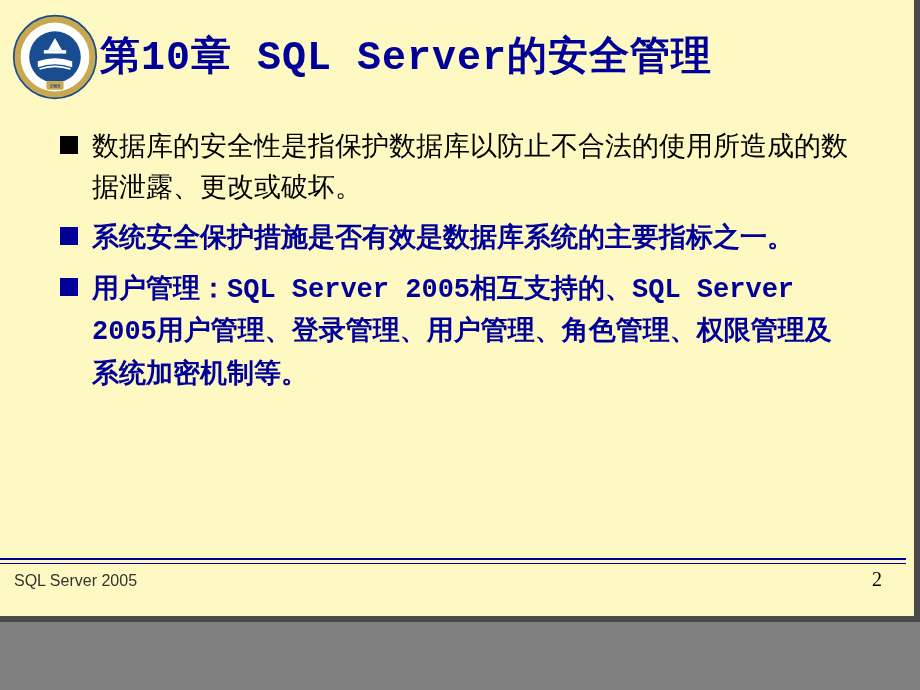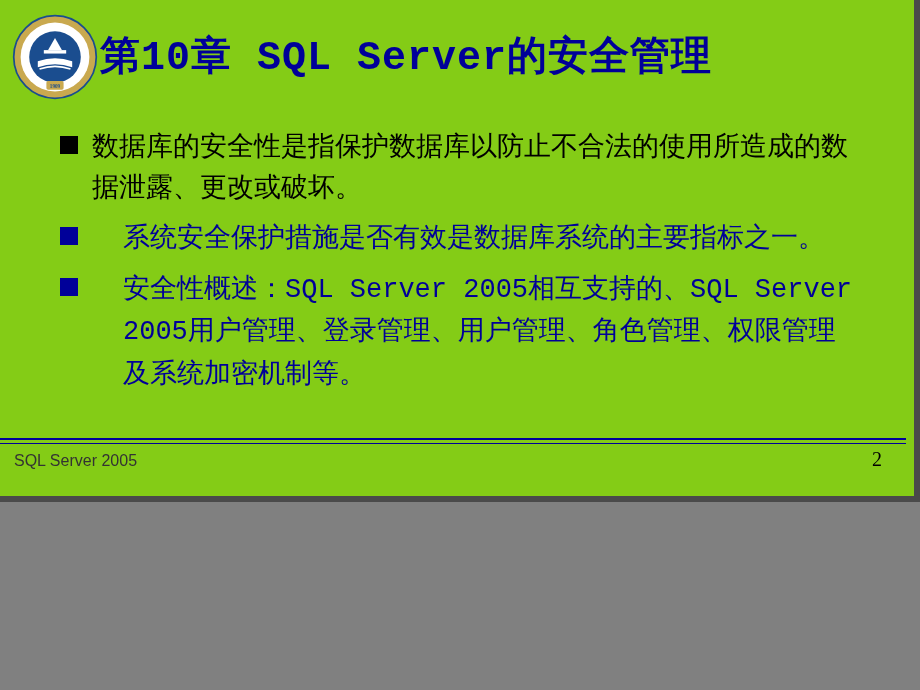--- a/index.html
+++ b/index.html
@@ -10,22 +10,22 @@
     body {
       width: 920px;
       height: 690px;
       background: #808080;
       font-family: "SimSun", "宋体", serif;
       position: relative;
       overflow: hidden;
     }
     .slide {
       width: 920px;
-      height: 502px;
-      background: #84cc16;
+      height: 622px;
+      background: #fef9c3;
       position: relative;
       border-right: 6px solid #4a4a4a;
       border-bottom: 6px solid #4a4a4a;
     }
     .header {
       display: flex;
       align-items: center;
       padding: 10px 0 8px 12px;
     }
     .logo {
@@ -67,22 +67,21 @@
     .bullet-item.blue .bullet {
       background: #000099;
     }
     .bullet-text {
       font-size: 27px;
       color: #000000;
       font-family: "SimSun", "宋体", serif;
     }
     .bullet-item.blue .bullet-text {
       color: #000099;
-      font-weight: normal;
-      margin-left: 31px;
+      font-weight: bold;
     }
     .bullet-text .mono {
       font-family: "Courier New", monospace;
     }
     .footer {
       position: absolute;
       bottom: 18px;
       left: 0;
       right: 8px;
       height: 40px;
@@ -144,21 +143,21 @@
 
     <div class="bullet-item blue">
       <div class="bullet"></div>
       <div class="bullet-text">系统安全保护措施是否有效是数据库系统的主要指标之一。</div>
     </div>
 
 
     <div class="bullet-item blue">
       <div class="bullet"></div>
       <div class="bullet-text">
-        <span>安全性概述：</span><span class="mono">SQL Server 2005</span><span>相互支持的、</span><span class="mono">SQL Server 2005</span><span>用户管理、登录管理、用户管理、角色管理、权限管理及系统加密机制等。</span>
+        <span>用户管理：</span><span class="mono">SQL Server 2005</span><span>相互支持的、</span><span class="mono">SQL Server 2005</span><span>用户管理、登录管理、用户管理、角色管理、权限管理及系统加密机制等。</span>
       </div>
     </div>
 
   </div>
 
   <div class="footer">
     <div class="footer-line2"></div>
     <div class="footer-text">SQL Server 2005</div>
     <div class="page-num">2</div>
   </div>

